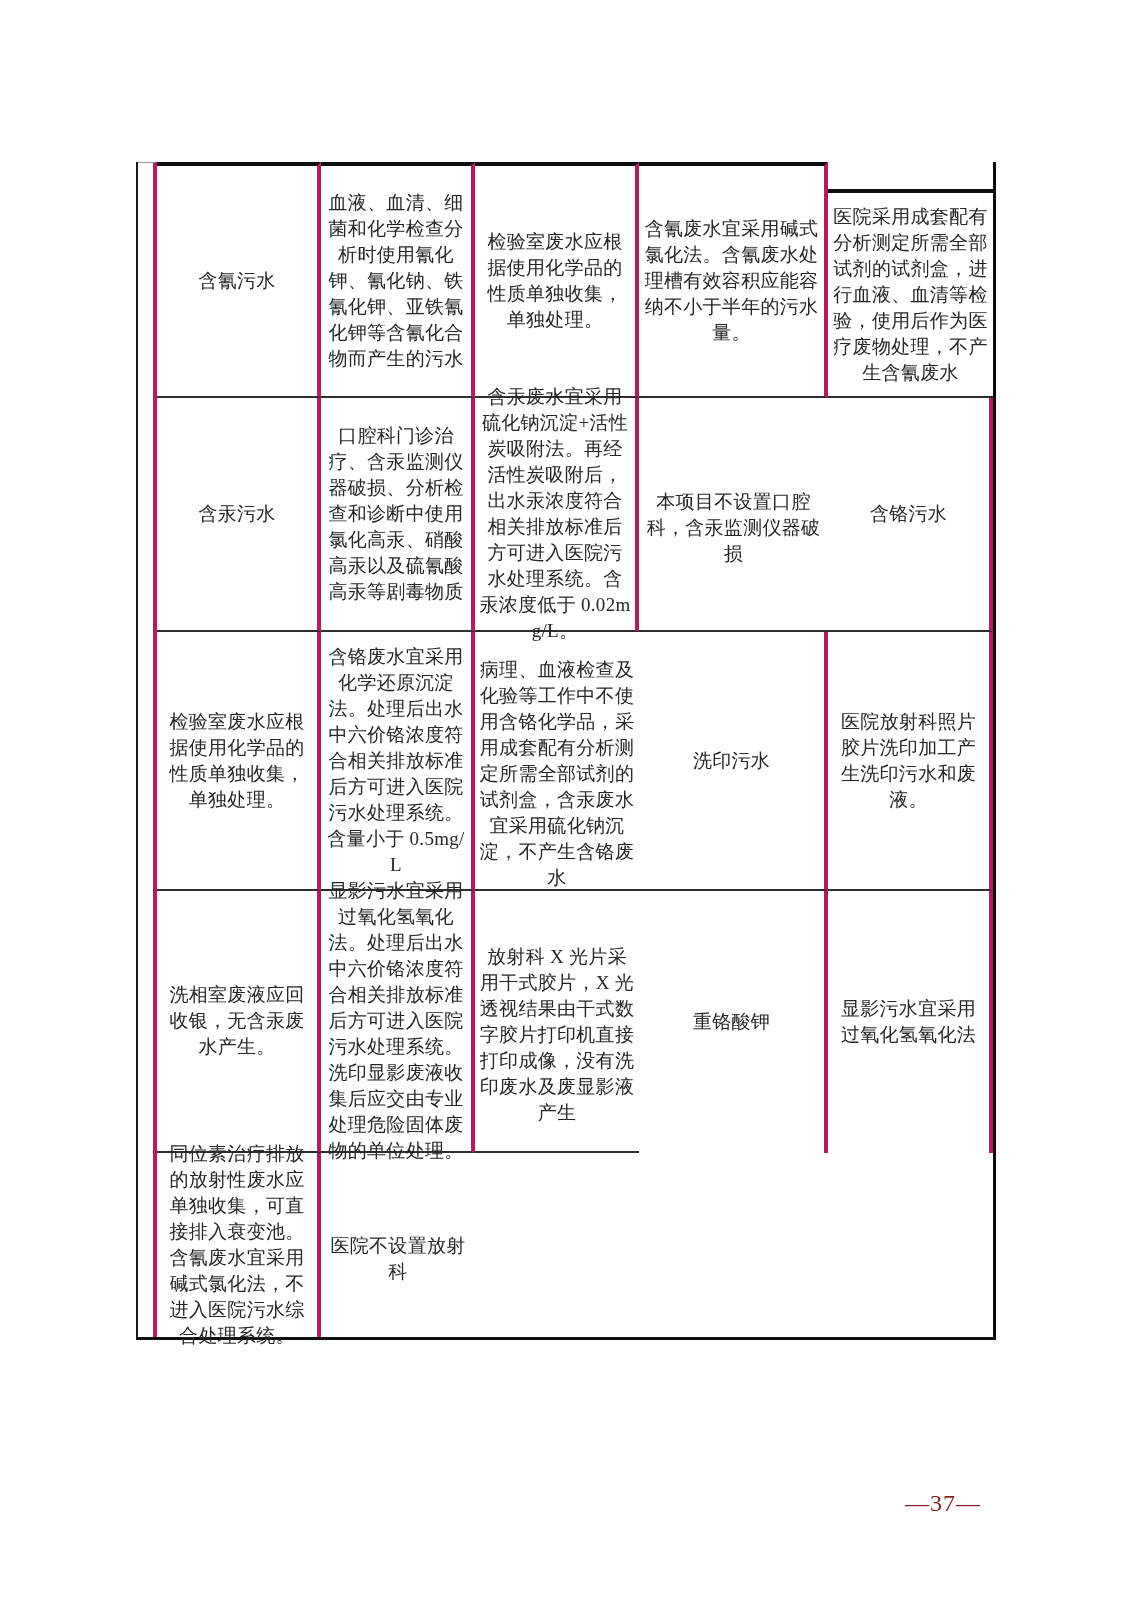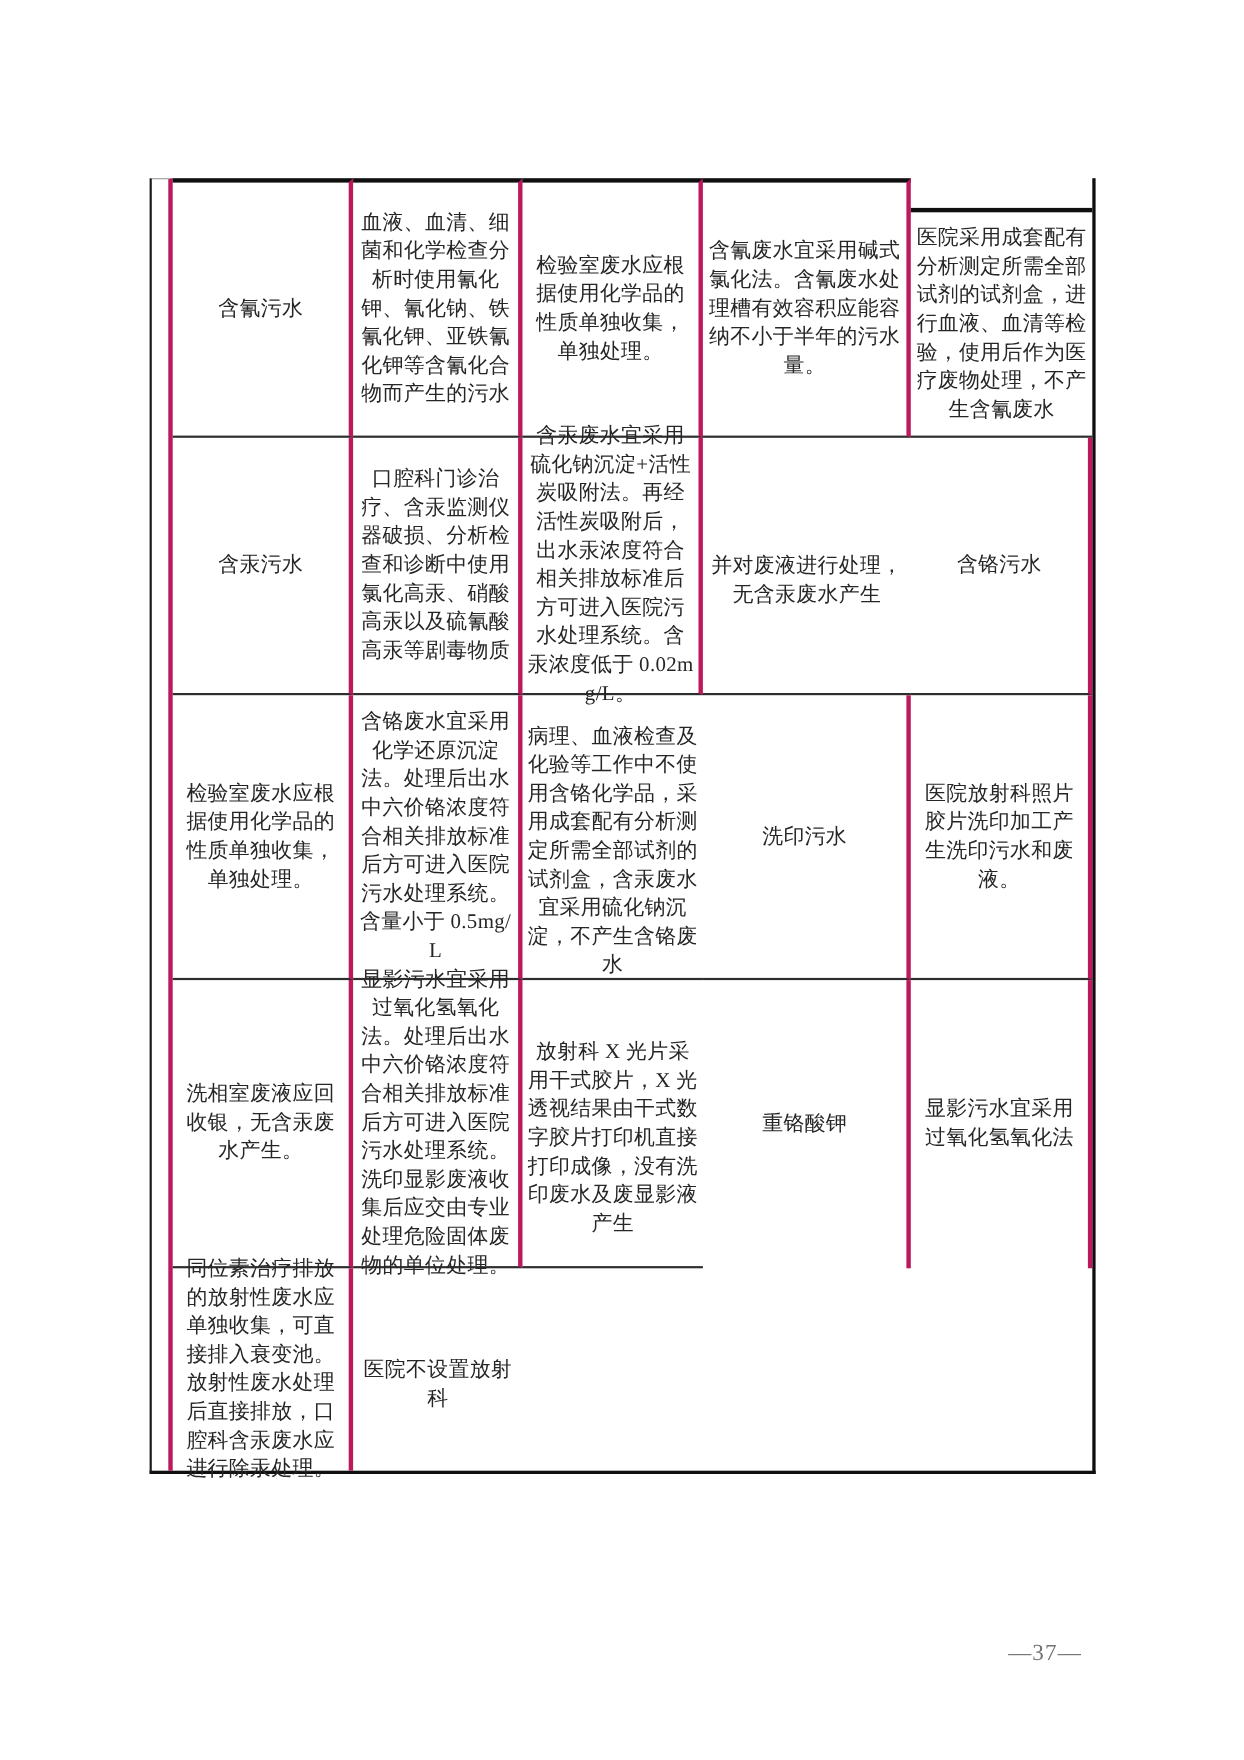--- a/index.html
+++ b/index.html
@@ -41,57 +41,57 @@
     border-bottom:none;
     padding:0;
   }
   .r1{border-top:4px solid #0f0f0f;}
   .r5{border-bottom:none;}
   .c5{border-right:none;margin-top:27px;}
   .page-number{
     position:absolute;
     left:905px;top:1490px;
     width:90px;
-    font-size:21px;
-    color:#737373;
-    text-align:center;
+    font-size:24px;
+    color:#7f1d1d;
+    text-align:left;
     letter-spacing:1px;
   }
 </style>
 </head>
 <body>
 
 <div>
 
   <div class="doc-table">
     <div class="cell corner"></div>
 
     <div class="cell r1 c1">含氰污水</div>
     <div class="cell r1 c2">血液、血清、细菌和化学检查分析时使用氰化钾、氰化钠、铁氰化钾、亚铁氰化钾等含氰化合物而产生的污水</div>
     <div class="cell r1 c3">检验室废水应根据使用化学品的性质单独收集，单独处理。</div>
     <div class="cell r1 c4">含氰废水宜采用碱式氯化法。含氰废水处理槽有效容积应能容纳不小于半年的污水量。</div>
     <div class="cell r1 c5">医院采用成套配有分析测定所需全部试剂的试剂盒，进行血液、血清等检验，使用后作为医疗废物处理，不产生含氰废水</div>
 
     <div class="cell r2 c1">含汞污水</div>
     <div class="cell r2 c2">口腔科门诊治疗、含汞监测仪器破损、分析检查和诊断中使用氯化高汞、硝酸高汞以及硫氰酸高汞等剧毒物质</div>
     <div class="cell r2 c4">含汞废水宜采用硫化钠沉淀+活性炭吸附法。再经活性炭吸附后，出水汞浓度符合相关排放标准后方可进入医院污水处理系统。含汞浓度低于 0.02mg/L。</div>
-    <div class="cell r2 c5">并对废液进行处理，无含汞废水产生</div>
+    <div class="cell r2 c5">本项目不设置口腔科，含汞监测仪器破损</div>
 
     <div class="cell r3 c1">含铬污水</div>
     <div class="cell r3 c3">检验室废水应根据使用化学品的性质单独收集，单独处理。</div>
     <div class="cell r3 c4">含铬废水宜采用化学还原沉淀法。处理后出水中六价铬浓度符合相关排放标准后方可进入医院污水处理系统。含量小于 0.5mg/L</div>
     <div class="cell r3 c5">病理、血液检查及化验等工作中不使用含铬化学品，采用成套配有分析测定所需全部试剂的试剂盒，含汞废水宜采用硫化钠沉淀，不产生含铬废水</div>
 
     <div class="cell r4 c1">洗印污水</div>
     <div class="cell r4 c2">医院放射科照片胶片洗印加工产生洗印污水和废液。</div>
     <div class="cell r4 c3">洗相室废液应回收银，无含汞废水产生。</div>
     <div class="cell r4 c4">显影污水宜采用过氧化氢氧化法。处理后出水中六价铬浓度符合相关排放标准后方可进入医院污水处理系统。洗印显影废液收集后应交由专业处理危险固体废物的单位处理。</div>
     <div class="cell r4 c5">放射科 X 光片采用干式胶片，X 光透视结果由干式数字胶片打印机直接打印成像，没有洗印废水及废显影液产生</div>
 
     <div class="cell r5 c1">重铬酸钾</div>
     <div class="cell r5 c2">显影污水宜采用过氧化氢氧化法</div>
-    <div class="cell r5 c4">同位素治疗排放的放射性废水应单独收集，可直接排入衰变池。放射性废水处理后直接排放，口腔科含汞废水应进行除汞处理。</div>
+    <div class="cell r5 c4">同位素治疗排放的放射性废水应单独收集，可直接排入衰变池。含氰废水宜采用碱式氯化法，不进入医院污水综合处理系统。</div>
     <div class="cell r5 c5">医院不设置放射科</div>
   </div>
 
   <div class="page-number">—37—</div>
 
 </div>
 
 </body></html>

